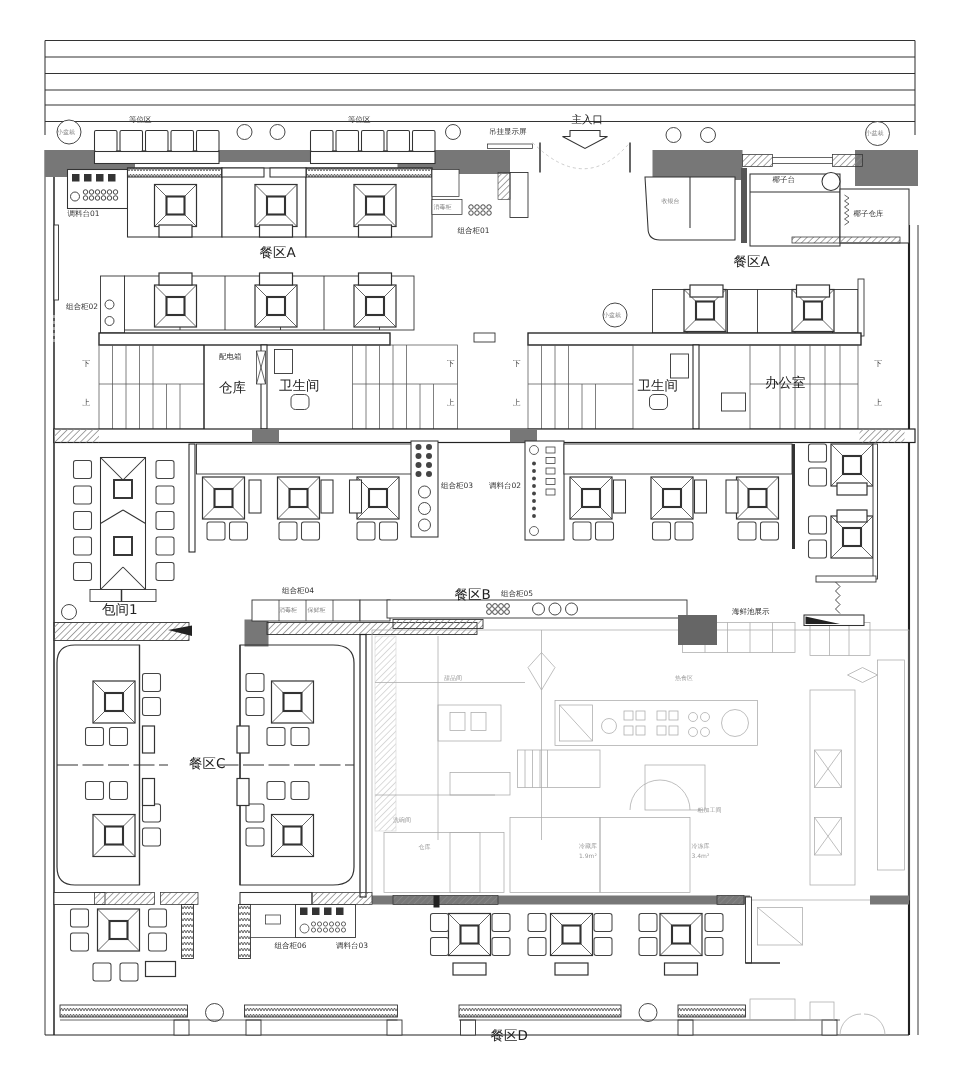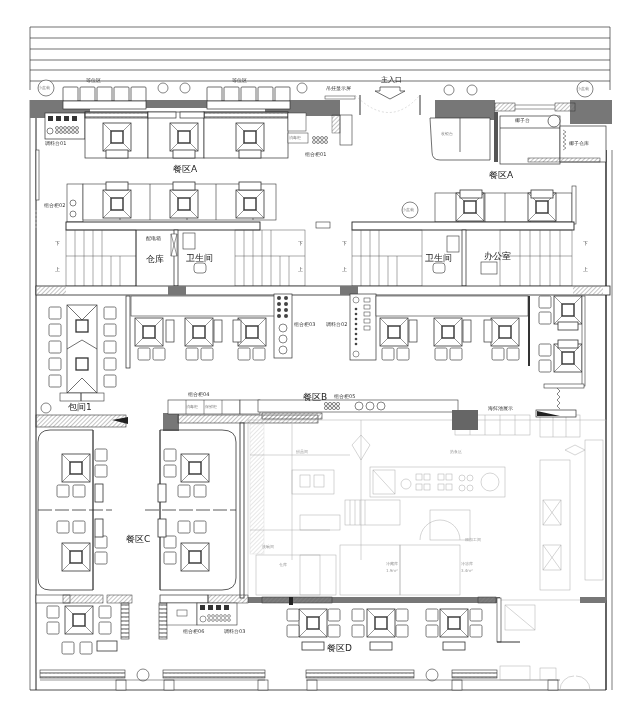--- a/index.html
+++ b/index.html
@@ -612,21 +612,21 @@
   <span class="lbl big" style="left:173px;top:165px">餐区A</span>
   <span class="lbl big" style="left:489px;top:171px">餐区A</span>
   <span class="lbl tiny" style="left:441px;top:132px">收银台</span>
   <span class="lbl sm" style="left:515px;top:118px">椰子台</span>
   <span class="lbl sm" style="left:569px;top:141px">椰子仓库</span>
   <span class="lbl sm" style="left:44px;top:203px">组合柜02</span>
   <span class="lbl sm" style="left:146px;top:236px">配电箱</span>
   <span class="lbl big" style="left:146px;top:255px">仓库</span>
   <span class="lbl big" style="left:186px;top:254px">卫生间</span>
   <span class="lbl big" style="left:425px;top:254px">卫生间</span>
-  <span class="lbl big" style="left:484px;top:252px">办公室</span>
+  <span class="lbl big" style="left:510px;top:252px">办公室</span>
   <span class="lbl sm" style="left:55px;top:241px">下</span>
   <span class="lbl sm" style="left:55px;top:267px">上</span>
   <span class="lbl sm" style="left:298px;top:241px">下</span>
   <span class="lbl sm" style="left:298px;top:267px">上</span>
   <span class="lbl sm" style="left:342px;top:241px">下</span>
   <span class="lbl sm" style="left:342px;top:267px">上</span>
   <span class="lbl sm" style="left:583px;top:241px">下</span>
   <span class="lbl sm" style="left:583px;top:267px">上</span>
   <span class="lbl sm" style="left:294px;top:322px">组合柜03</span>
   <span class="lbl sm" style="left:326px;top:322px">调料台02</span>
@@ -639,20 +639,20 @@
   <span class="lbl sm" style="left:488px;top:406px">海鲜池展示</span>
   <span class="lbl tiny" style="left:450px;top:450px;color:#999">热食区</span>
   <span class="lbl tiny" style="left:296px;top:450px;color:#999">甜品间</span>
   <span class="lbl tiny" style="left:262px;top:545px;color:#999">洗碗间</span>
   <span class="lbl tiny" style="left:465px;top:538px;color:#999">粗加工间</span>
   <span class="lbl tiny" style="left:279px;top:563px;color:#999">仓库</span>
   <span class="lbl tiny" style="left:386px;top:562px;color:#999">冷藏库</span>
   <span class="lbl tiny" style="left:386px;top:569px;color:#999">1.9m²</span>
   <span class="lbl tiny" style="left:461px;top:562px;color:#999">冷冻库</span>
   <span class="lbl tiny" style="left:461px;top:569px;color:#999">3.4m²</span>
-  <span class="lbl big" style="left:126px;top:535px">餐区C</span>
+  <span class="lbl big" style="left:126px;top:506px">餐区C</span>
   <span class="lbl sm" style="left:183px;top:629px">组合柜06</span>
   <span class="lbl sm" style="left:224px;top:629px">调料台03</span>
-  <span class="lbl big" style="left:327px;top:644px">餐区D</span>
+  <span class="lbl big" style="left:327px;top:687px">餐区D</span>
   <span class="lbl tiny" style="left:38px;top:86px">小盆栽</span>
   <span class="lbl tiny" style="left:577px;top:87px">小盆栽</span>
   <span class="lbl tiny" style="left:402px;top:208px">小盆栽</span>
 </div>
 
 </body></html>

